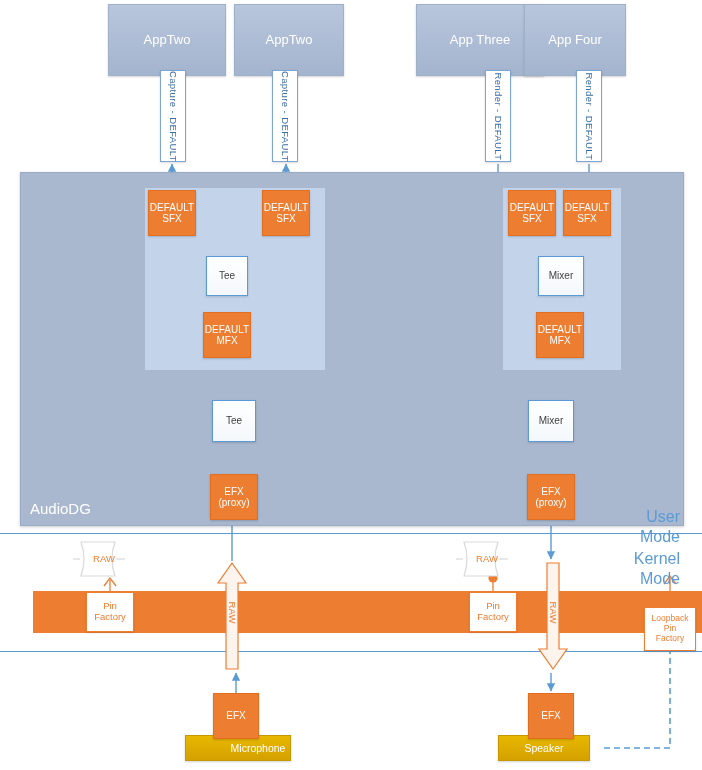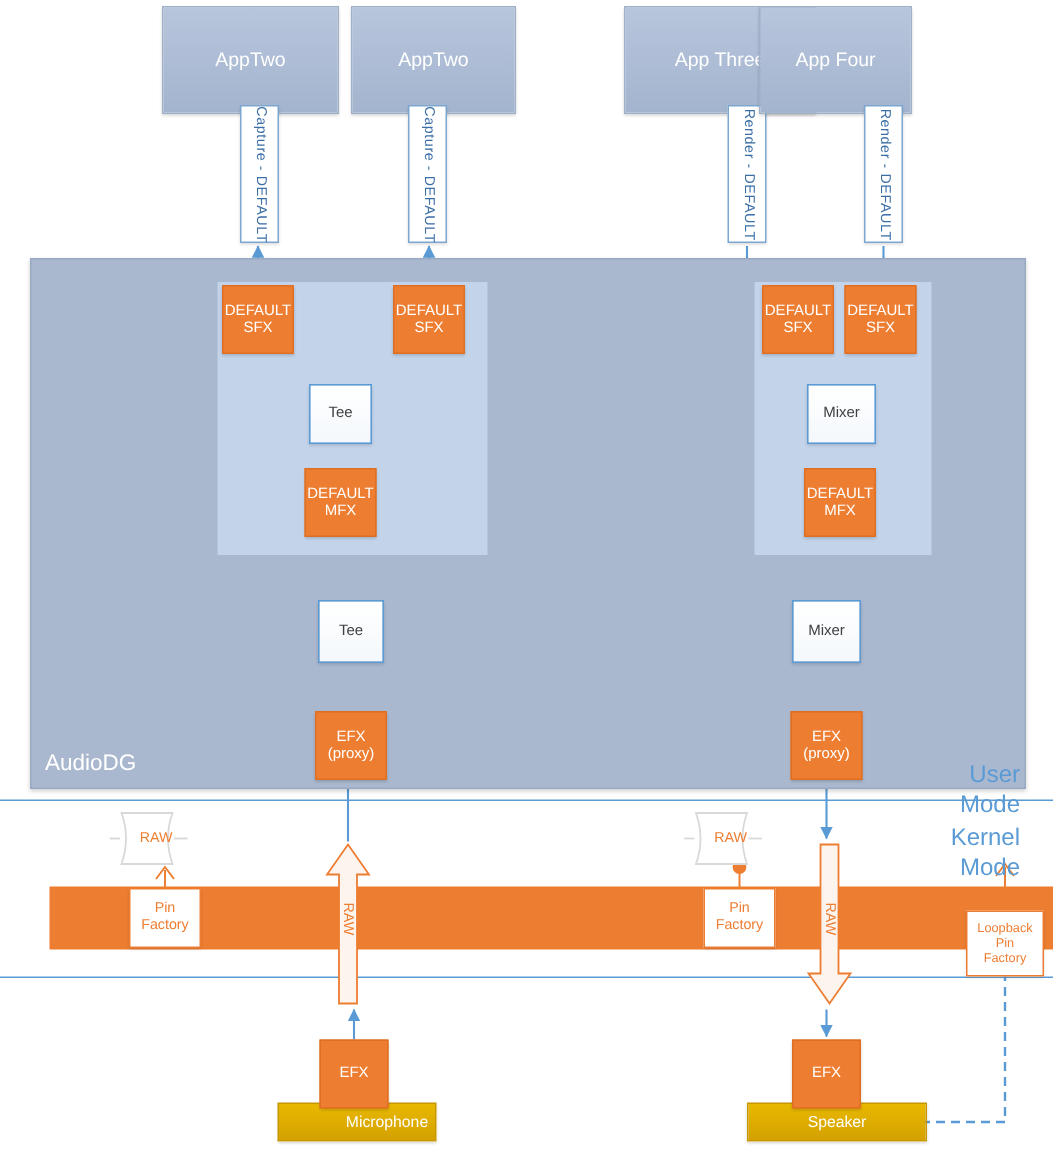--- a/index.html
+++ b/index.html
@@ -134,21 +134,21 @@
     <span>Capture - DEFAULT</span>
   </div>
 
   <div class="box app-box" style="left:416px;top:4px;width:128px;height:72px;">
     <span>App Three</span>
   </div>
   <div class="box endpoint-box" style="left:485px;top:70px;width:26px;height:92px;">
     <span>Render - DEFAULT</span>
   </div>
 
-  <div class="box app-box" style="left:506px;top:4px;width:102px;height:72px;">
+  <div class="box app-box" style="left:524px;top:4px;width:102px;height:72px;">
     <span>App Four</span>
   </div>
   <div class="box endpoint-box" style="left:576px;top:70px;width:26px;height:92px;">
     <span>Render - DEFAULT</span>
   </div>
 
   <div class="audiodg" style="left:20px;top:172px;width:662px;height:352px;"></div>
   <div class="inner-pane" style="left:145px;top:188px;width:180px;height:182px;"></div>
   <div class="inner-pane" style="left:503px;top:188px;width:118px;height:182px;"></div>
   <div class="audiodg-label" style="left:30px;top:500px;">AudioDG</div>
@@ -252,20 +252,20 @@
     <div class="lbl" style="top:46px;transform:rotate(90deg);">RAW</div>
   </div>
 
   <div class="box device" style="left:185px;top:735px;width:106px;height:26px;padding-left:40px;">
     <span>Microphone</span>
   </div>
   <div class="box orange" style="left:213px;top:693px;width:46px;height:46px;">
     <span>EFX</span>
   </div>
 
-  <div class="box device" style="left:498px;top:735px;width:120px;height:26px;">
+  <div class="box device" style="left:498px;top:735px;width:92px;height:26px;">
     <span>Speaker</span>
   </div>
   <div class="box orange" style="left:528px;top:693px;width:46px;height:46px;">
     <span>EFX</span>
   </div>
 
 </div>
 
 </body></html>

